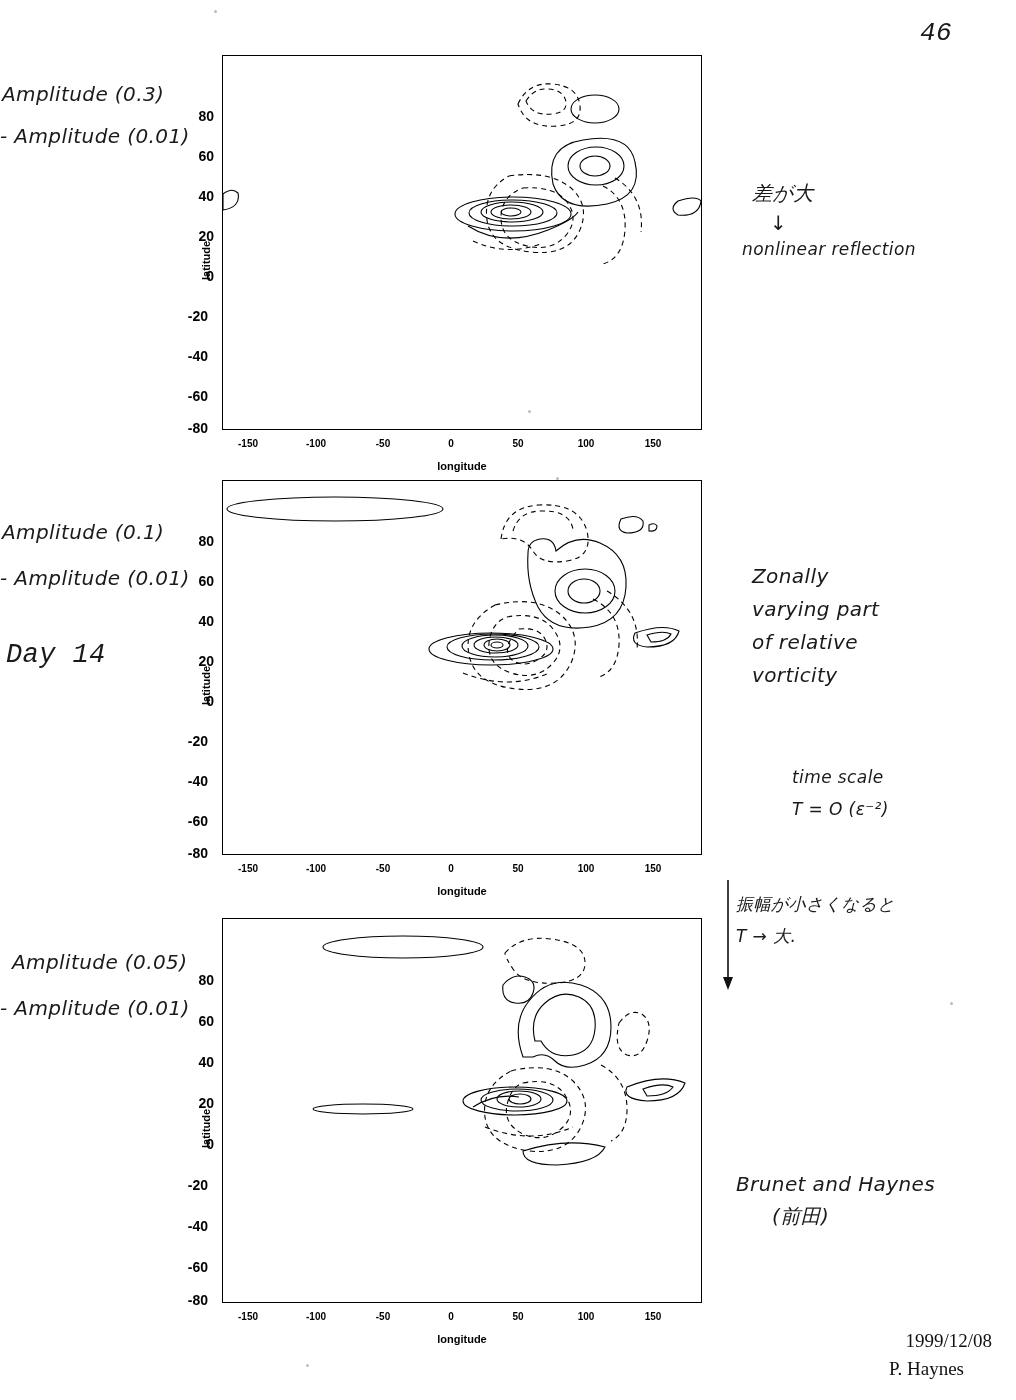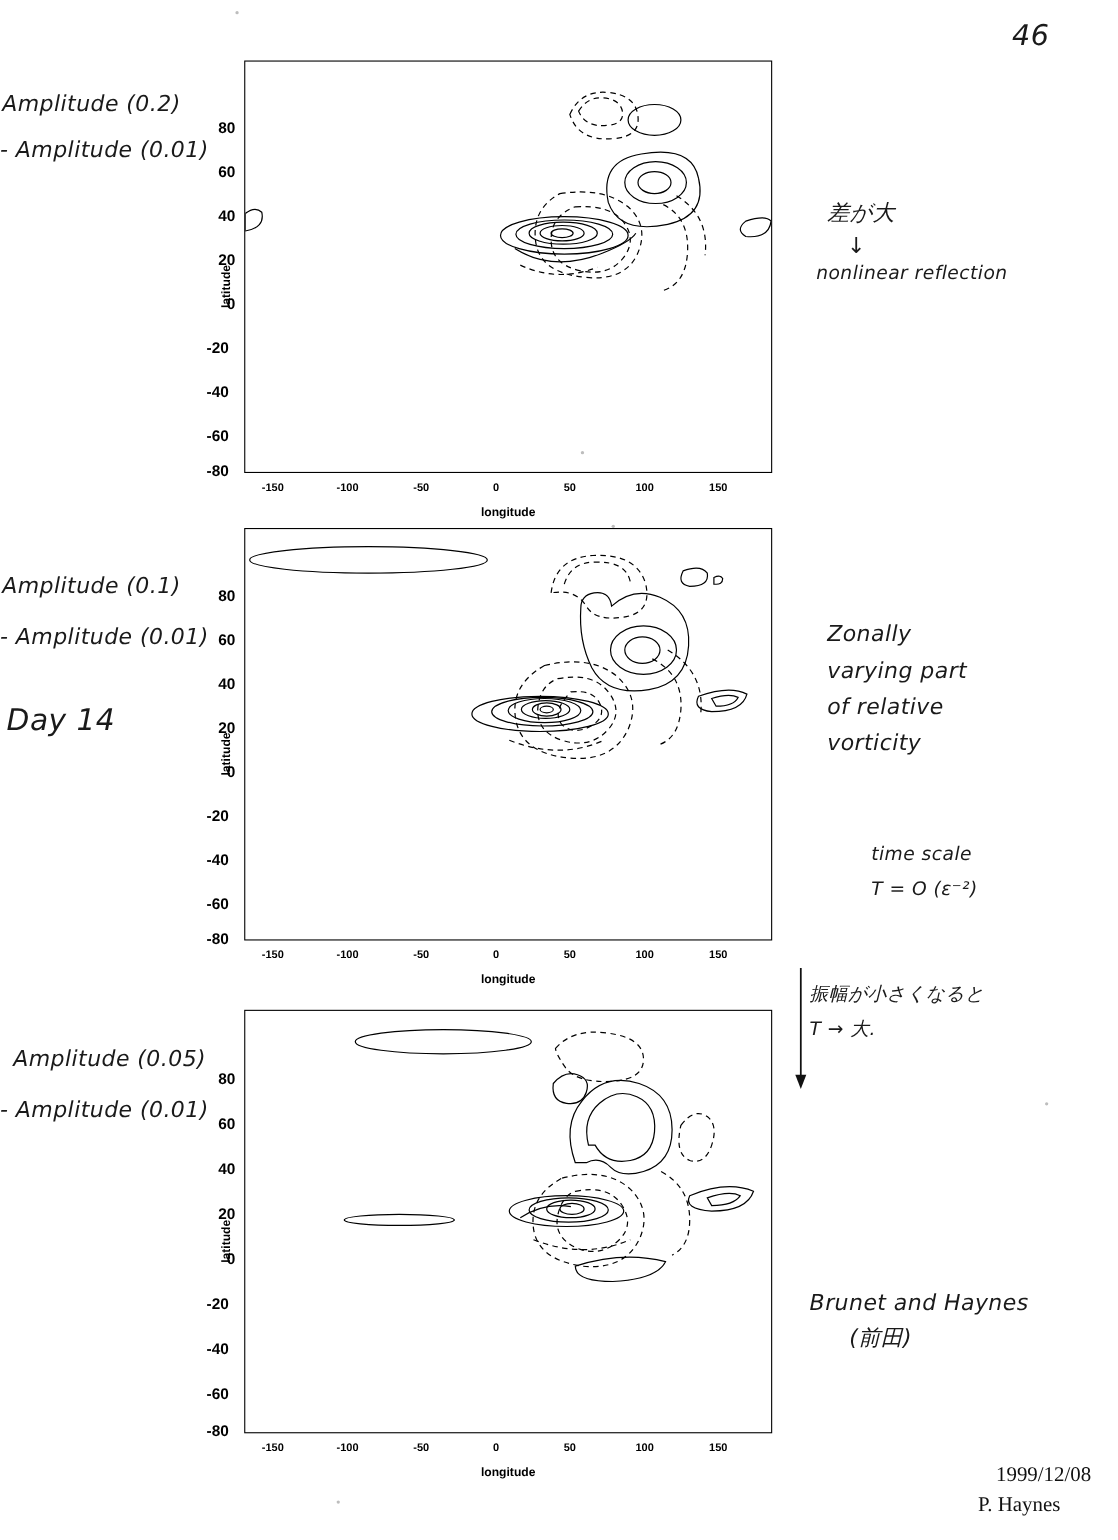--- a/index.html
+++ b/index.html
@@ -11,21 +11,21 @@
     overflow:hidden;
   }
   
   .hand{
     font-family:"DejaVu Sans", sans-serif;
     font-style:italic;
     color:#1a1a1a;
     letter-spacing:.4px;
     white-space:pre;
   }
-  .hand-big{font-size:23px;}
+  .hand-big{font-size:23px;font-family:Liberation Mono, monospace;}
   .hand-mid{font-size:20px;}
   .hand-sm{font-size:17px;}
   .abs{position:absolute;}
 
   
   #page-number{top:18px;left:920px;font-size:26px;}
 
   
   .panel{position:absolute;}
   .plotbox{
@@ -75,21 +75,21 @@
   .speck{position:absolute;background:#bdbdbd;border-radius:50%;}
 </style>
 </head>
 <body>
 
 <div class="abs hand hand-big" id="page-number">46</div>
 
 <div class="panel" style="left:0;top:40px;width:1016px;height:440px;">
 
   <div class="leftblock" style="top:42px;">
-    <div class="hand hand-mid" style="padding-left:2px;">Amplitude (0.2)</div>
+    <div class="hand hand-mid" style="padding-left:2px;">Amplitude (0.3)</div>
     <div class="hand hand-mid" style="padding-left:0px;margin-top:18px;">- Amplitude (0.01)</div>
   </div>
 
   <div class="plotbox" style="left:222px;top:15px;width:480px;height:375px;">
     <svg width="478" height="373" viewBox="0 0 478 373">
 
       <ellipse class="sol" cx="290" cy="158" rx="58" ry="17"></ellipse>
       <ellipse class="sol" cx="290" cy="157" rx="44" ry="13"></ellipse>
       <ellipse class="sol" cx="289" cy="156" rx="31" ry="10"></ellipse>
       <ellipse class="sol" cx="288" cy="156" rx="20" ry="7"></ellipse>

